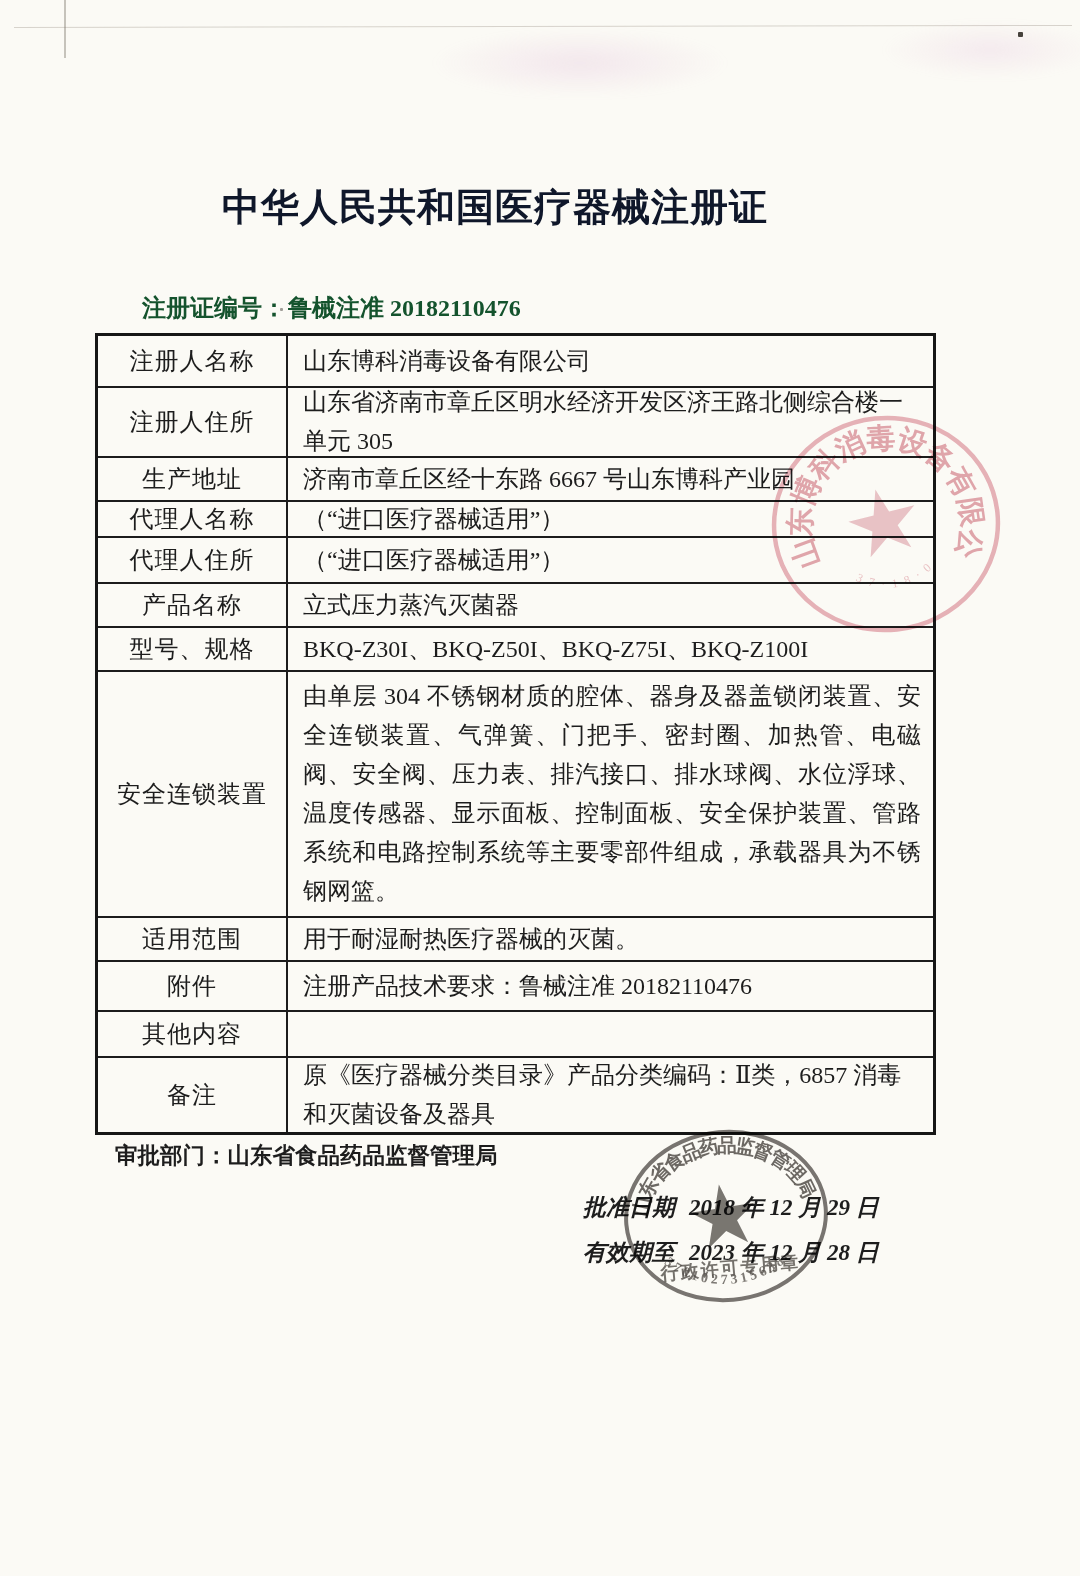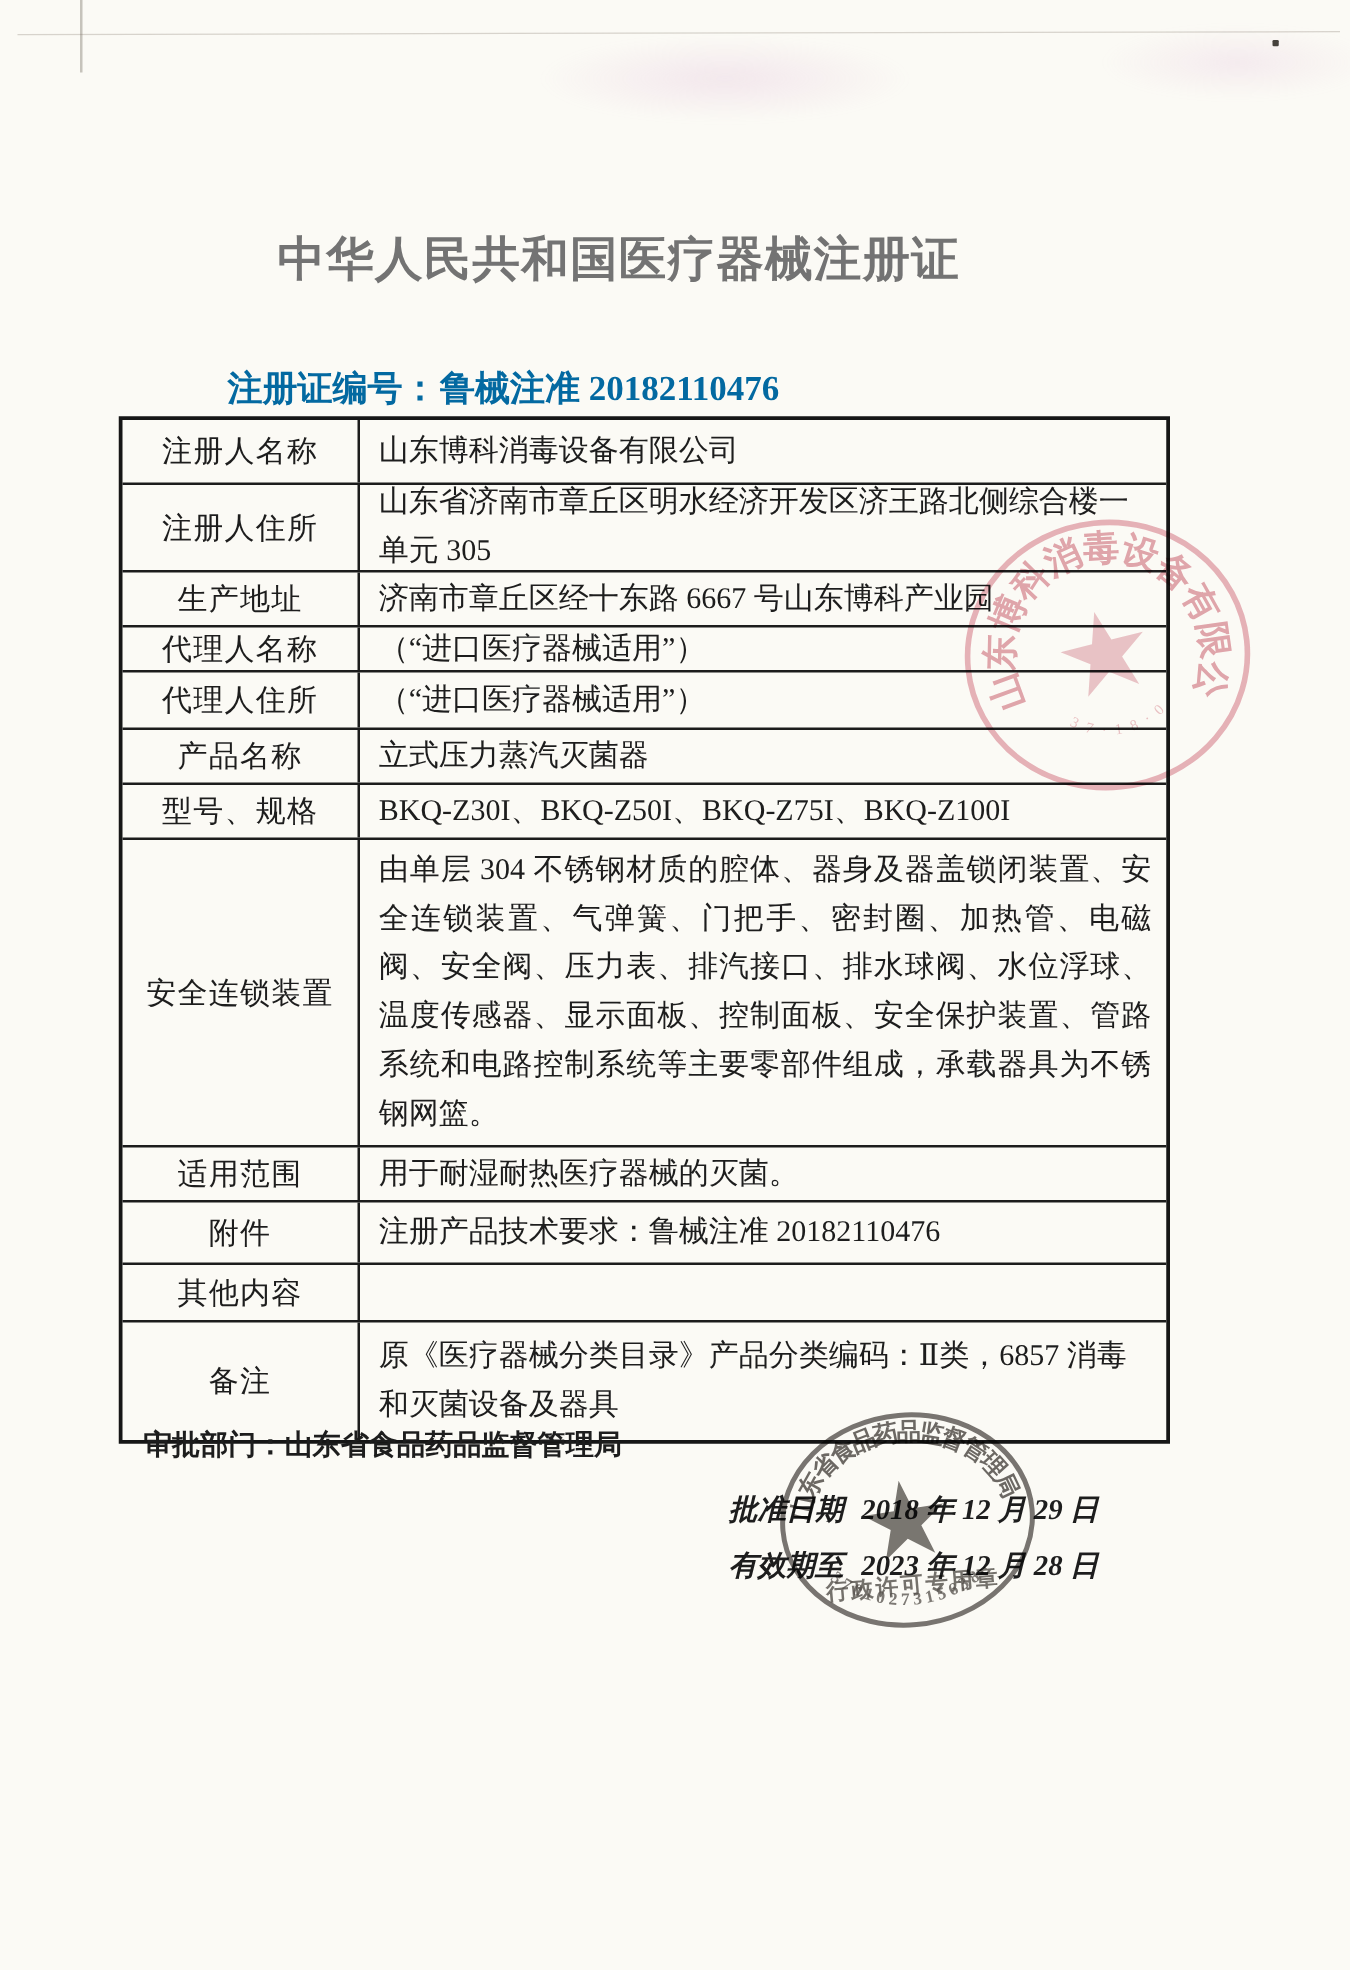--- a/index.html
+++ b/index.html
@@ -13,22 +13,22 @@
     background:rgba(140,130,118,.32);transform:rotate(-.12deg);}
   .foldline{position:absolute;top:0;left:64px;width:2px;height:58px;background:rgba(120,112,100,.40);}
   .smudge{position:absolute;border-radius:50%;filter:blur(3px);pointer-events:none;}
   .smudge.s1{left:430px;top:28px;width:300px;height:70px;
     background:radial-gradient(ellipse,rgba(214,160,205,.20),transparent 70%);}
   .smudge.s2{left:880px;top:20px;width:220px;height:60px;
     background:radial-gradient(ellipse,rgba(214,160,205,.16),transparent 70%);}
   .speck{position:absolute;background:#46423c;border-radius:1px;}
 
   .title{position:absolute;left:222px;top:182px;width:640px;font-size:38px;font-weight:bold;
-    letter-spacing:1px;white-space:nowrap;color:#737373;}
-  .regline{position:absolute;left:142px;top:292px;font-size:28px;font-weight:600;color:#0369a1;margin-left:40px;}
+    letter-spacing:1px;white-space:nowrap;color:#0f172a;}
+  .regline{position:absolute;left:142px;top:292px;font-size:24px;font-weight:600;color:#14532d;}
   .regline .num{margin-left:2px;font-weight:600;}
 
   .cert-table{position:absolute;left:95px;top:333px;width:841px;border:3px solid #161616;
     box-sizing:border-box;background:transparent;}
   .row{display:flex;border-top:2px solid #1c1c1c;box-sizing:border-box;}
   .row:first-child{border-top:none;}
   .cell{box-sizing:border-box;}
   .cell.lbl{flex:0 0 190px;width:190px;border-right:2px solid #1c1c1c;display:flex;
     align-items:center;justify-content:center;font-size:24px;text-align:center;
     letter-spacing:1px;color:#1d1d1d;}
@@ -101,21 +101,21 @@
       <div class="cell val">用于耐湿耐热医疗器械的灭菌。</div>
     </div>
     <div class="row" style="height:50px">
       <div class="cell lbl">附件</div>
       <div class="cell val">注册产品技术要求：鲁械注准 20182110476</div>
     </div>
     <div class="row" style="height:46px">
       <div class="cell lbl">其他内容</div>
       <div class="cell val"></div>
     </div>
-    <div class="row" style="height:96px">
+    <div class="row" style="height:76px">
       <div class="cell lbl">备注</div>
       <div class="cell val">原《医疗器械分类目录》产品分类编码：Ⅱ类，6857 消毒和灭菌设备及器具</div>
     </div>
   </div>
 
   <div class="dept">审批部门：山东省食品药品监督管理局</div>
   <div class="dates">
     <div class="line">
       <span class="dlabel">批准日期</span><span>2018 年 12 月 29 日</span>
     </div>

